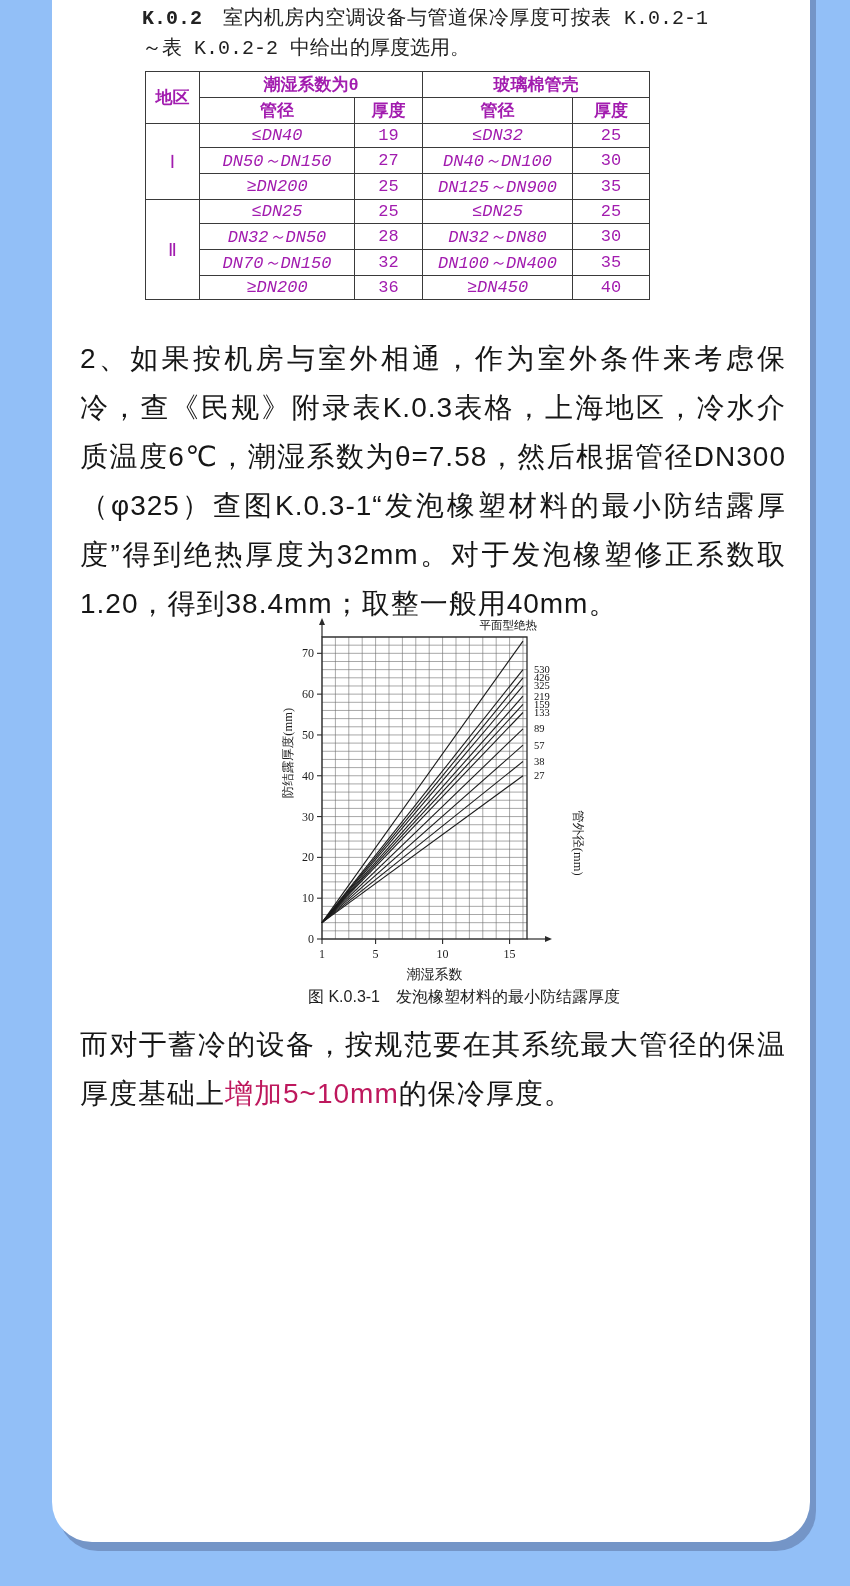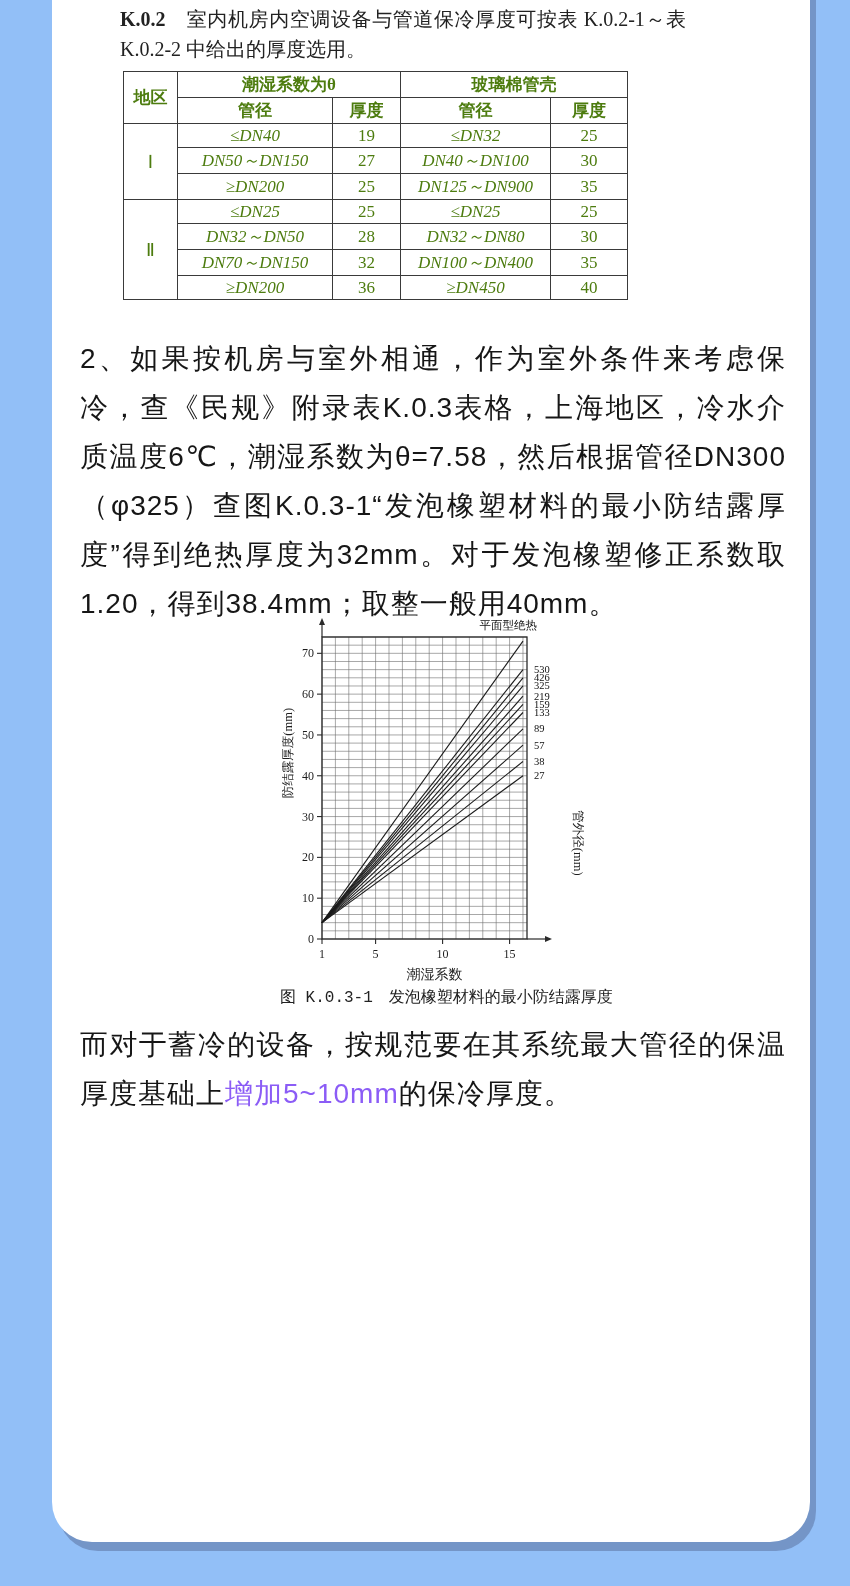--- a/index.html
+++ b/index.html
@@ -12,48 +12,48 @@
     position:absolute;left:52px;top:-30px;width:758px;height:1572px;
     background:#ffffff;border-radius:0 0 40px 40px;
     box-shadow:6px 9px 0 0 #7495c7;
   }
   .content{padding:48px 18px 0 28px;}
   .para{
     font-size:28px;line-height:49px;color:#161616;
     text-align:justify;text-align-last:left;letter-spacing:1px;
     width:706px;
   }
-  .hl{color:#8b5cf6;}
+  .hl{color:#be185d;}
   
   .scan{
-    margin:-14px 0 0 40px;width:566px;
-    font-family:Liberation Serif, serif;color:#222;
+    margin:-14px 0 0 62px;width:566px;
+    font-family:Liberation Mono, monospace;color:#222;
   }
   .clause{font-size:20px;line-height:30px;text-align:justify;}
   .clause b{font-weight:bold;}
   .tbl-title{font-size:21px;font-weight:bold;text-align:center;margin-top:9px;}
   .tbl-sub{font-size:19px;text-align:center;margin-top:2px;}
   table.scan-table{
     border-collapse:collapse;margin:7px 0 0 3px;width:504px;
-    font-size:17px;color:#4d7c0f;table-layout:fixed;
+    font-size:17px;color:#a21caf;table-layout:fixed;
   }
   .scan-table th,.scan-table td{
     border:1.4px solid #3a3a3a;text-align:center;padding:1px 2px;height:21px;
     font-weight:normal;overflow:hidden;white-space:nowrap;
   }
   .scan-table th{font-weight:bold;}
   .scan-table td.pipe{font-style:italic;}
   .scan-table td.region{font-style:normal;font-size:18px;}
   .c-region{width:54px}.c-pipe1{width:155px}.c-th1{width:68px}.c-pipe2{width:150px}.c-th2{width:77px}
   
   .figure{margin:-44px 0 0 200px;width:340px;}
   .figure svg{display:block;margin-left:2px;}
   .fig-caption{
-    font-family:Liberation Mono, monospace;
-    font-size:16px;color:#222;text-align:left;margin-top:3px;white-space:nowrap;
+    font-family:Liberation Sans, sans-serif;
+    font-size:16px;color:#222;text-align:right;margin-top:3px;white-space:nowrap;
   }
   .p3{margin-top:12px;}
 </style>
 </head>
 <body>
 
 <div class="card">
   <div class="content">
 
 

